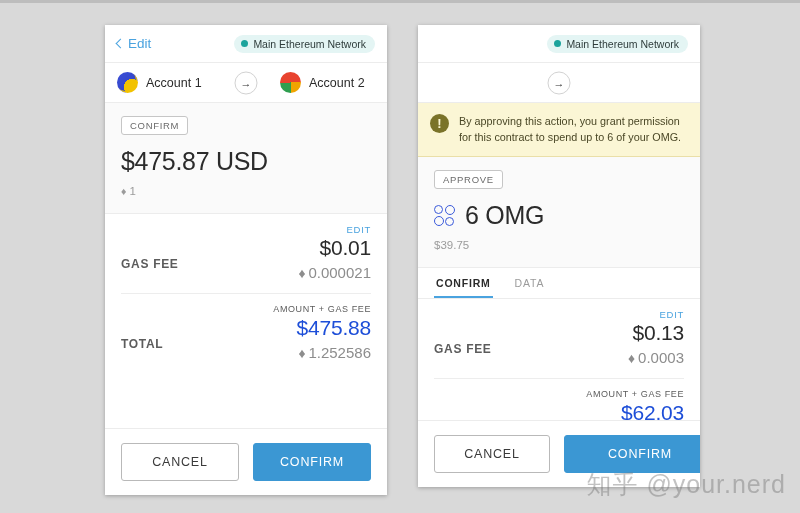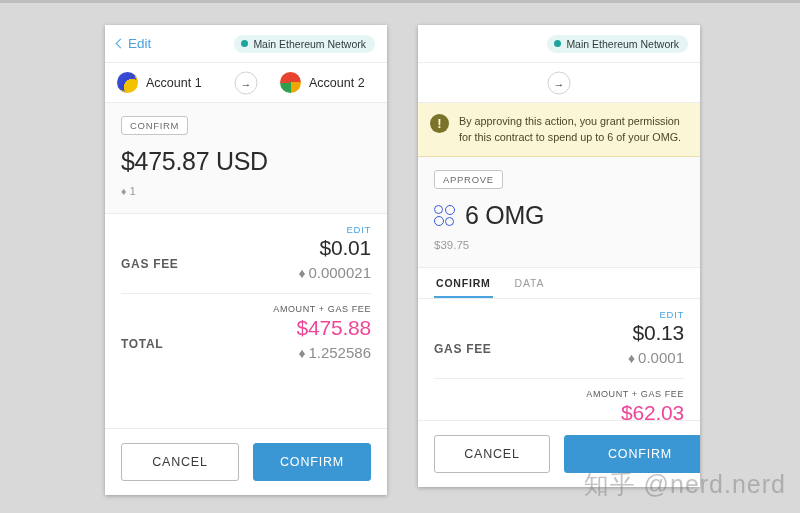--- a/index.html
+++ b/index.html
@@ -267,21 +267,21 @@
     display: block;
     margin-bottom: 2px;
     margin-left: 44px;
   }
   .price {
     font-size: 21px;
     color: #2b2b2b;
     line-height: 1.15;
     letter-spacing: -.2px;
   }
-  .price.blue { color: #ec4899; }
+  .price.blue { color: #1d4ed8; }
   .price-sub {
     font-size: 15px;
     color: #8d8d8d;
     margin-top: 4px;
   }
 
   
   .footer {
     position: absolute;
     left: 0; right: 0; bottom: 0;
@@ -437,33 +437,33 @@
     <div class="tab active">CONFIRM</div>
     <div class="tab">DATA</div>
   </div>
 
   <div class="rows">
     <div class="fee-row bordered">
       <span class="row-label">GAS FEE</span>
       <div class="row-right">
         <span class="mini-link">EDIT</span>
         <div class="price">$0.13</div>
-        <div class="price-sub eth">0.0001</div>
+        <div class="price-sub eth">0.0003</div>
       </div>
     </div>
 
     <div class="fee-row">
       <span class="row-label">TOTAL</span>
       <div class="row-right">
         <span class="mini-note">AMOUNT + GAS FEE</span>
         <div class="price blue">$62.03</div>
         <div class="price-sub">10 OMG + ♦ 0.0003</div>
       </div>
     </div>
   </div>
 
   <div class="footer">
     <div class="btn btn-cancel">CANCEL</div>
     <div class="btn btn-confirm">CONFIRM</div>
   </div>
 </div>
 
-<div class="watermark">知乎 @nerd.nerd</div>
+<div class="watermark">知乎 @your.nerd</div>
 
 </body></html>

